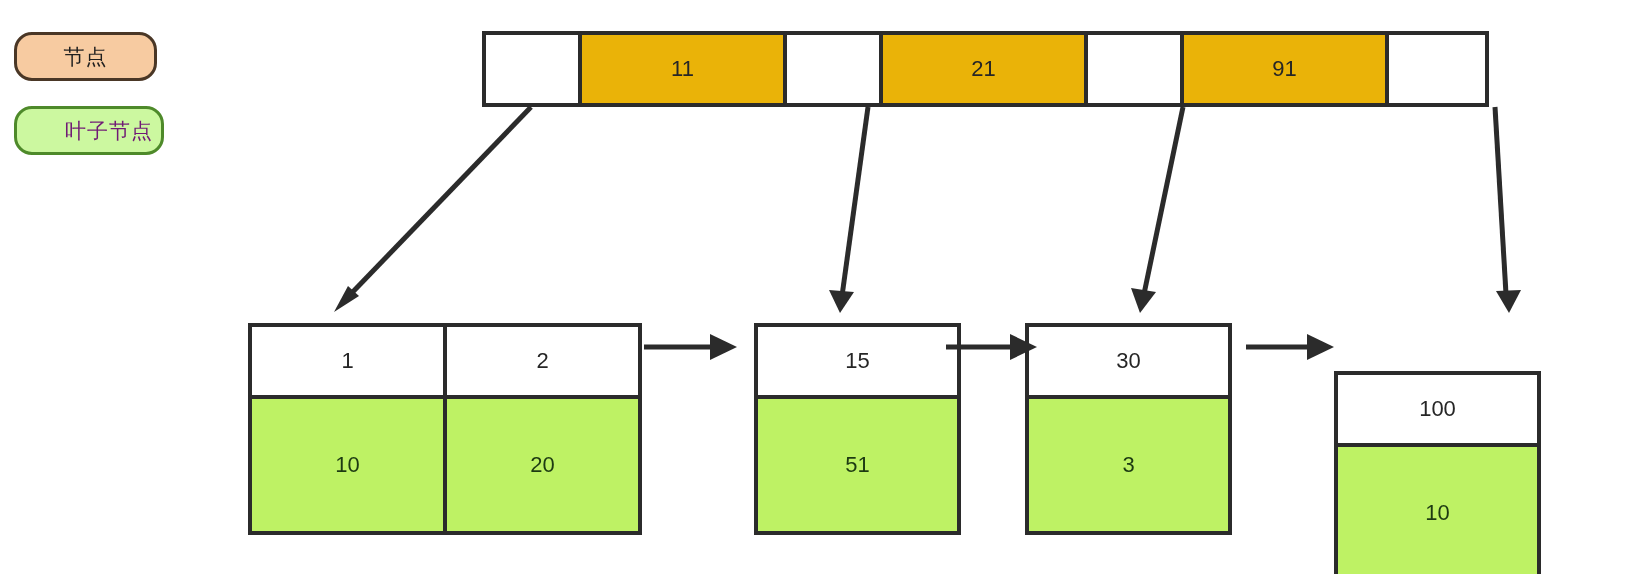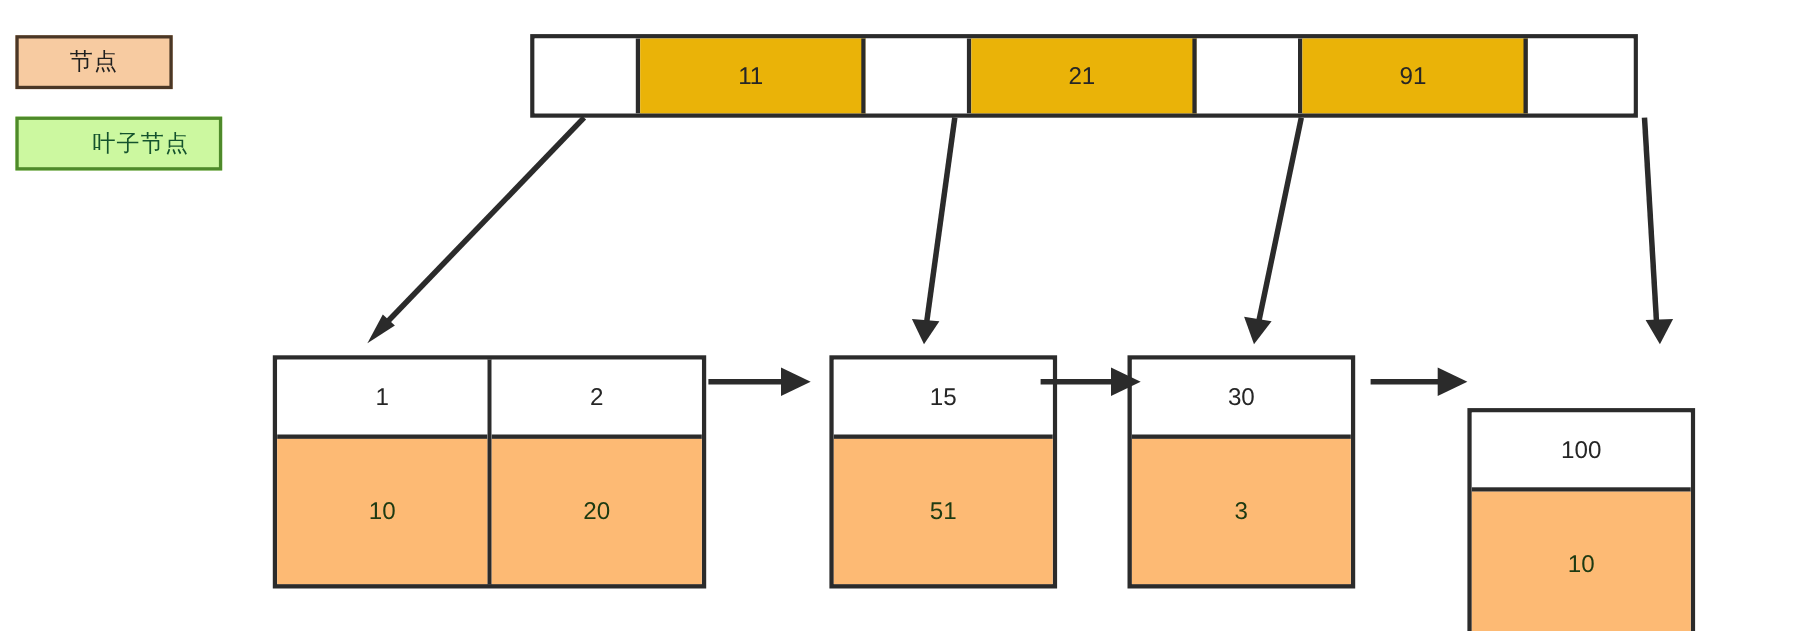--- a/index.html
+++ b/index.html
@@ -21,38 +21,39 @@
   
   .legend-box {
     position: absolute;
     box-sizing: border-box;
     display: flex;
     align-items: center;
     justify-content: center;
     font-size: 21px;
     letter-spacing: 1px;
     line-height: 1;
+    border-radius: 18px;
   }
   #legend-node {
     left: 14px;
     top: 32px;
     width: 143px;
     height: 49px;
     background: #f7cba1;
     border: 3px solid #4a3726;
     color: #1f1f1f;
   }
   #legend-leaf {
     left: 14px;
     top: 106px;
-    width: 188px;
+    width: 150px;
     height: 49px;
     background: #ccf8a0;
     border: 3px solid #4e8a2a;
-    color: #14532d;
+    color: #701a75;
     padding-left: 40px;
   }
 
   
   #root-node {
     position: absolute;
     left: 482px;
     top: 31px;
     height: 76px;
     display: flex;
@@ -104,21 +105,21 @@
     border-bottom: 4px solid #2b2b2b;
   }
   .leaf-val {
     box-sizing: border-box;
     flex: 1;
     display: flex;
     align-items: center;
     justify-content: center;
     font-size: 22px;
     color: #1d3a12;
-    background: #fdba74;
+    background: #bef264;
   }
 
   
   #connectors {
     position: absolute;
     left: 0;
     top: 0;
     width: 1644px;
     height: 574px;
     pointer-events: none;

